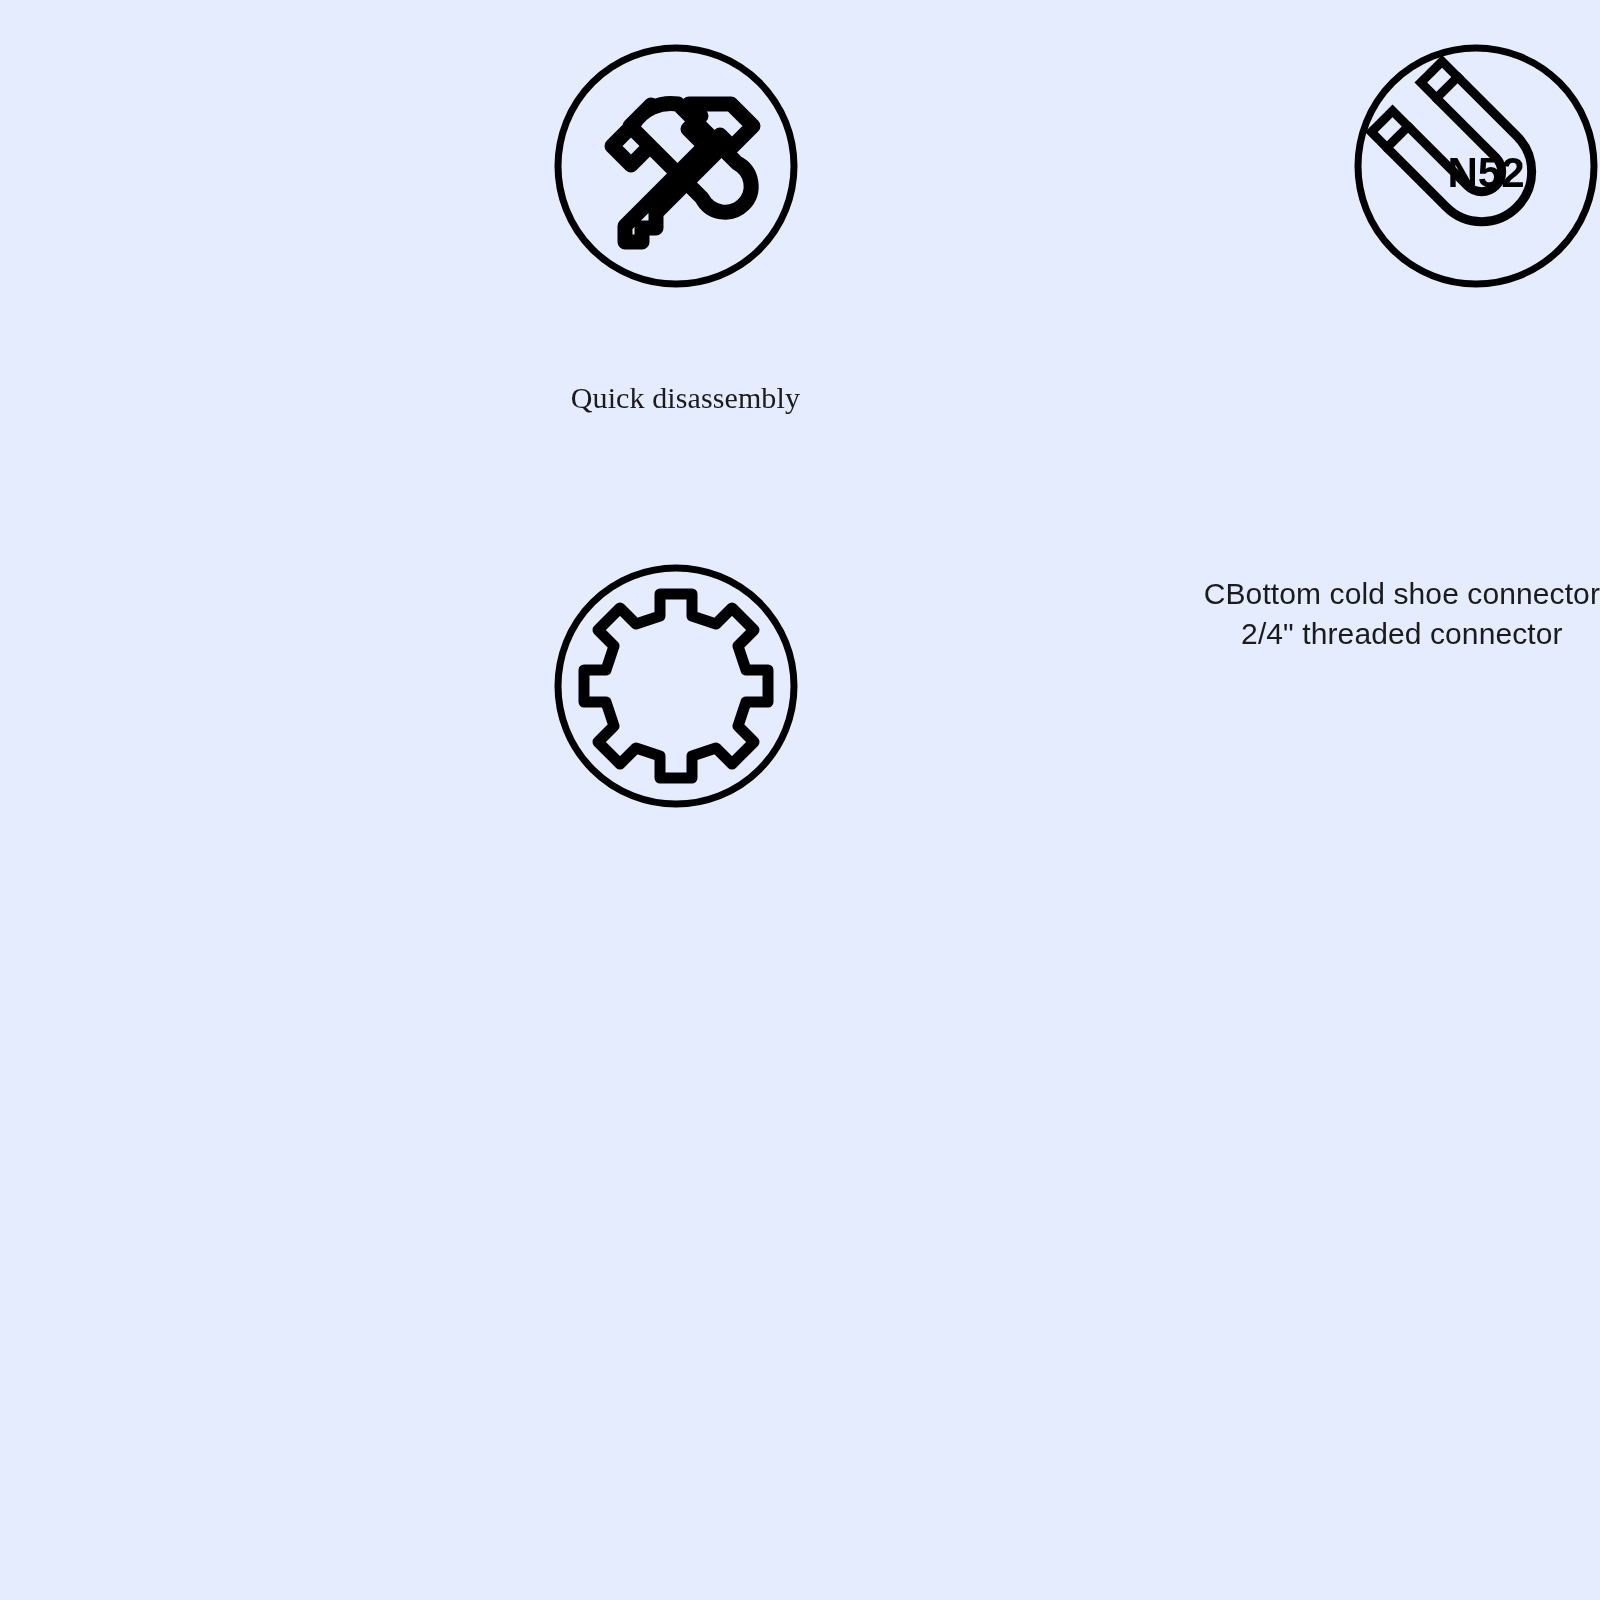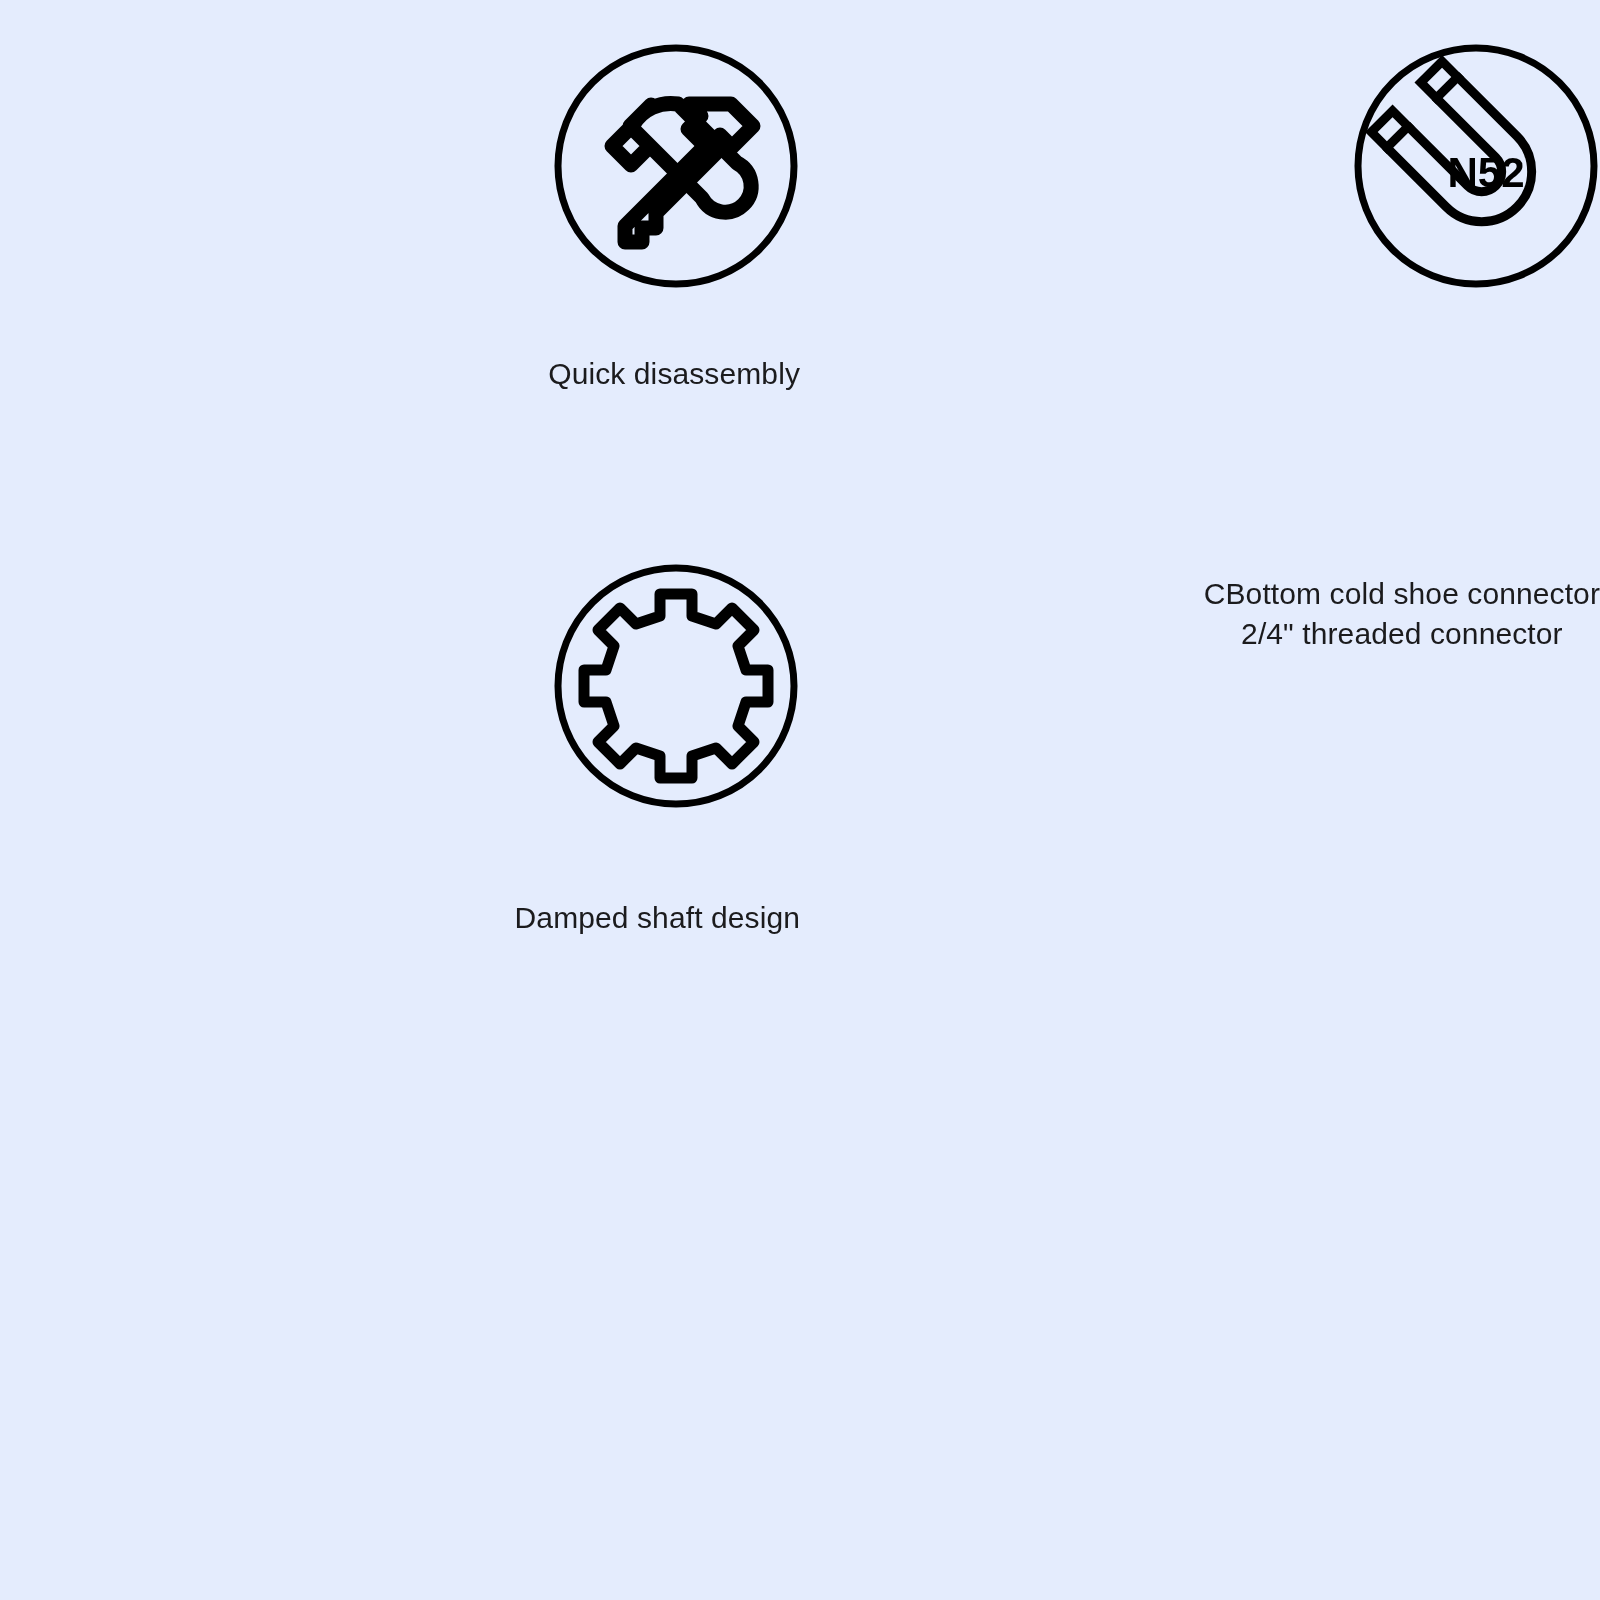--- a/index.html
+++ b/index.html
@@ -53,21 +53,21 @@
     line-height: 40px;
     color: #1b1b1d;
     text-align: center;
     letter-spacing: 0.1px;
     white-space: pre-line;
     font-weight: 400;
   }
 
   
   .row1 .icon-wrap { margin-top: 42px; }
-  .row1 .feature-label { margin-top: 64px; }
+  .row1 .feature-label { margin-top: 88px; font-family: Liberation Serif, serif; }
 
   .row2 .icon-wrap { margin-top: 46px; }
   .row2 .feature-label { margin-top: 86px; }
 
   .row3 .icon-wrap { margin-top: 46px; }
   .row3 .feature-label { margin-top: 88px; }
 
   .row3.col-right .feature-label { margin-top: 58px; }
 </style>
 </head>
@@ -118,21 +118,20 @@
     <span class="icon-wrap">
       <svg viewBox="0 0 248 248" xmlns="http://www.w3.org/2000/svg">
         <circle cx="124" cy="124" r="118" fill="none" stroke="#000" stroke-width="7"></circle>
         <path d="M 108 54 L 140 54 L 140 76 L 164 84 L 180 68 L 202 90 L 186 106 L 194 130
                  L 216 130 L 216 162 L 194 162 L 186 186 L 202 202 L 180 224 L 164 208
                  L 140 216 L 140 238 L 108 238 L 108 216 L 84 208 L 68 224 L 46 202
                  L 62 186 L 54 162 L 32 162 L 32 130 L 54 130 L 62 106 L 46 90 L 68 68
                  L 84 84 L 108 76 Z" transform="translate(0,-22) scale(1,1)" fill="none" stroke="#000" stroke-width="11" stroke-linejoin="round"></path>
       </svg>
     </span>
-    <div class="feature-label">Damped shaft design</div>
   </div>
 
   <div class="feature-cell row3 col-right">
     <div class="feature-label">CBottom cold shoe connector
 2/4" threaded connector</div>
   </div>
 
 </div>
 
 </body></html>

